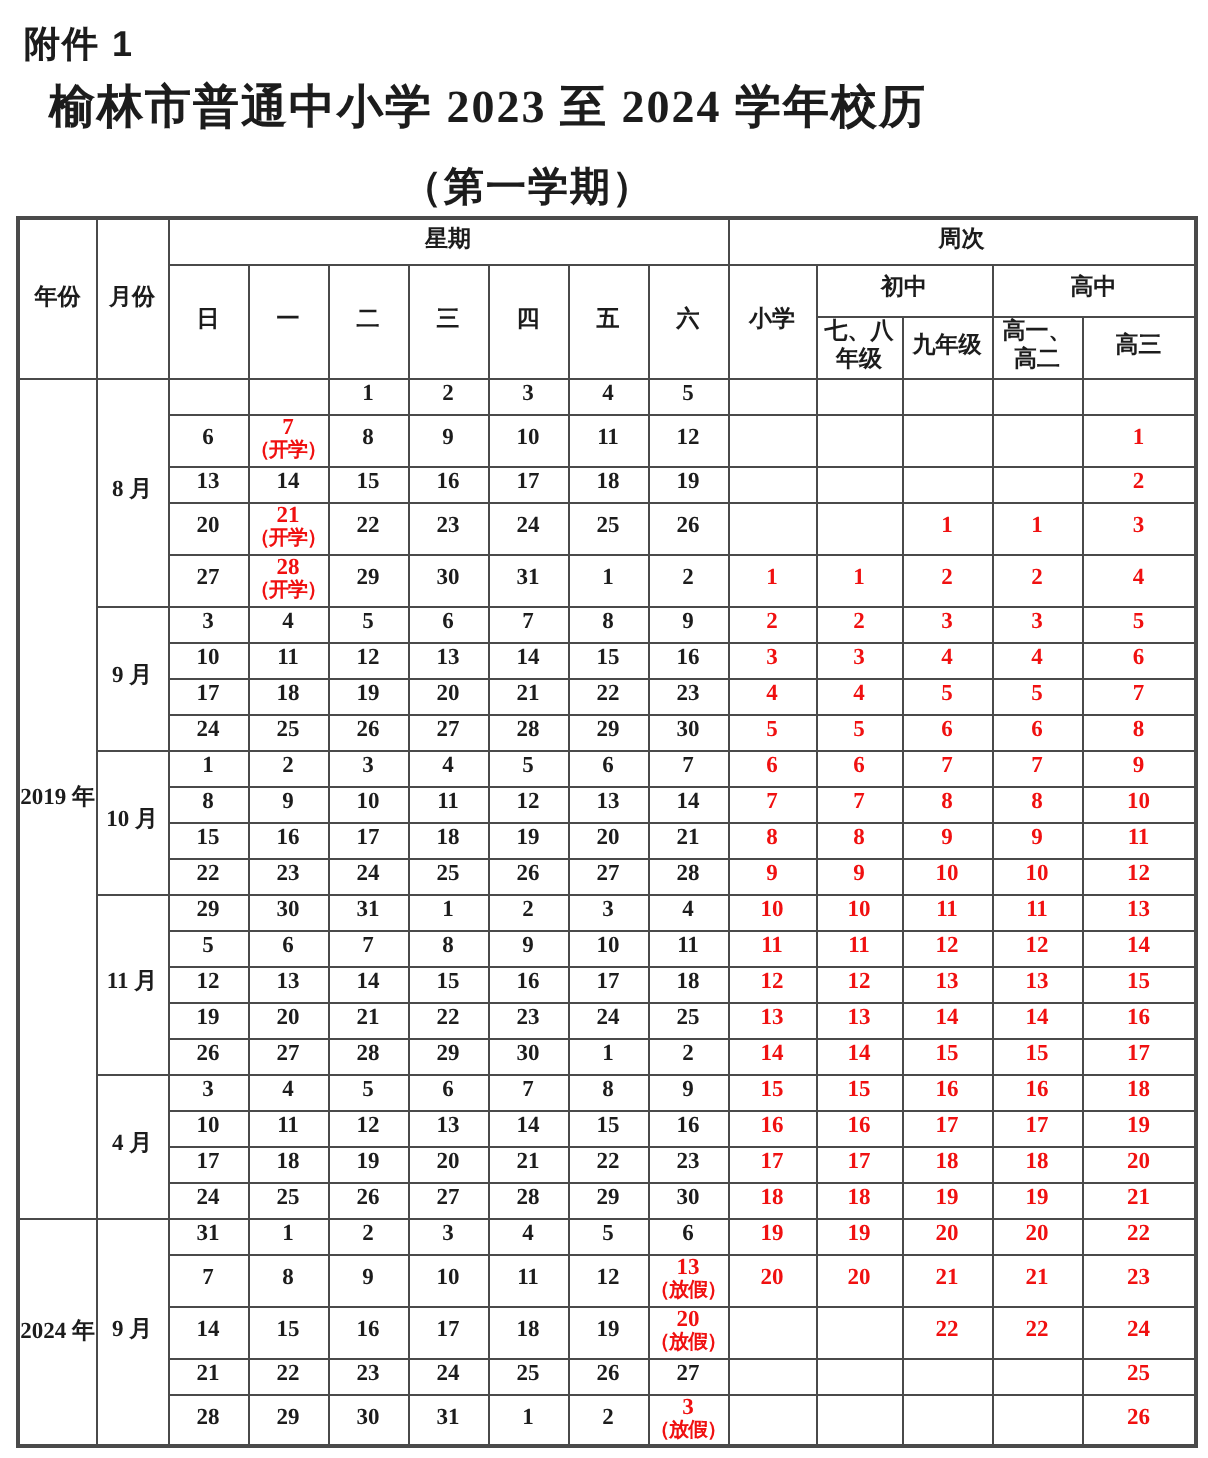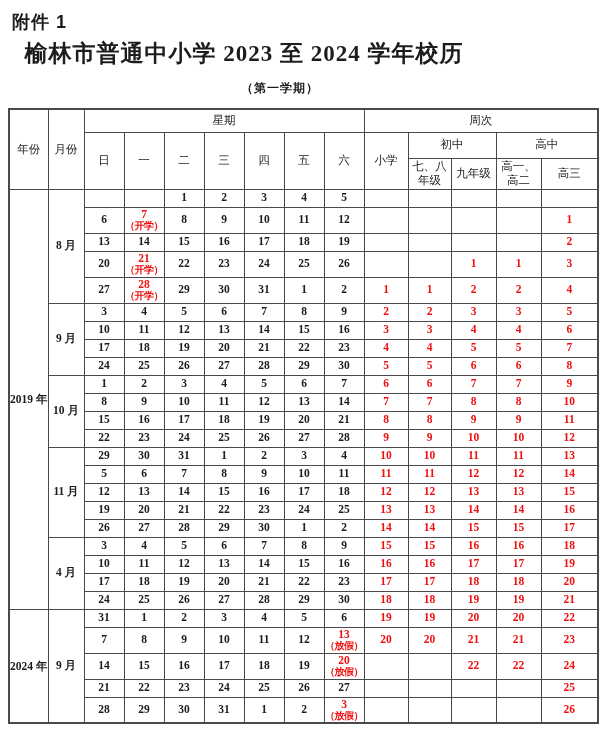--- a/index.html
+++ b/index.html
@@ -10,37 +10,37 @@
   .attachment{
     position:absolute;left:12px;top:10px;font-size:18px;font-weight:600;
     font-family:"Liberation Sans","DejaVu Sans",sans-serif;letter-spacing:1px;
   }
   .title{
     position:absolute;top:38px;left:0;width:488px;text-align:center;
     font-size:23px;font-weight:700;letter-spacing:1px;
   }
   .subtitle{
     position:absolute;top:80px;left:0;width:528px;text-align:center;
-    font-size:12px;font-weight:700;letter-spacing:1px;padding-left:16px;
+    font-size:20px;font-weight:700;letter-spacing:1px;
   }
   table.cal{
     position:absolute;left:8px;top:108px;border-collapse:collapse;table-layout:fixed;
     border:2px solid #4a4a4a;
   }
   .cal th,.cal td{
     border:1px solid #4a4a4a;text-align:center;vertical-align:middle;
     padding:0;font-weight:700;font-size:11.5px;line-height:1.15;
     overflow:hidden;
   }
   .cal thead tr.hr1{height:23px;}
   .cal thead tr.hr2{height:26px;}
   .cal thead tr.hr3{height:31px;}
   .cal tbody tr.normal{height:18px;}
   .cal tbody tr.tall{height:26px;}
-  .cal thead th{font-weight:400;}
+  .cal thead th{font-weight:700;}
   td.year-cell,td.month-cell{font-size:11.5px;}
   td.year-cell{line-height:1.6;}
   .red{color:var(--accent-red,#f01010);}
   .week-cell{color:var(--accent-red,#f01010);}
   .date-num{font-size:11.5px;line-height:1.1;}
   .date-note{font-size:10px;line-height:1.2;letter-spacing:-0.5px;}
 </style>
 </head>
 <body>
 

